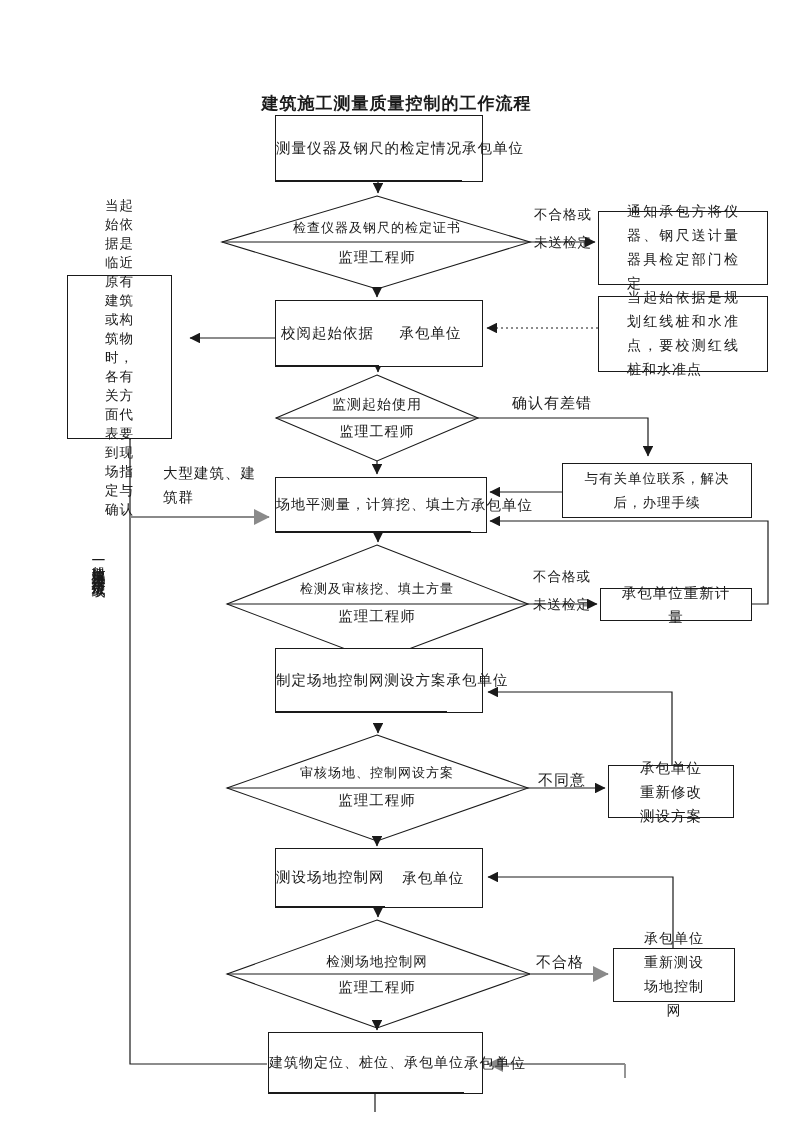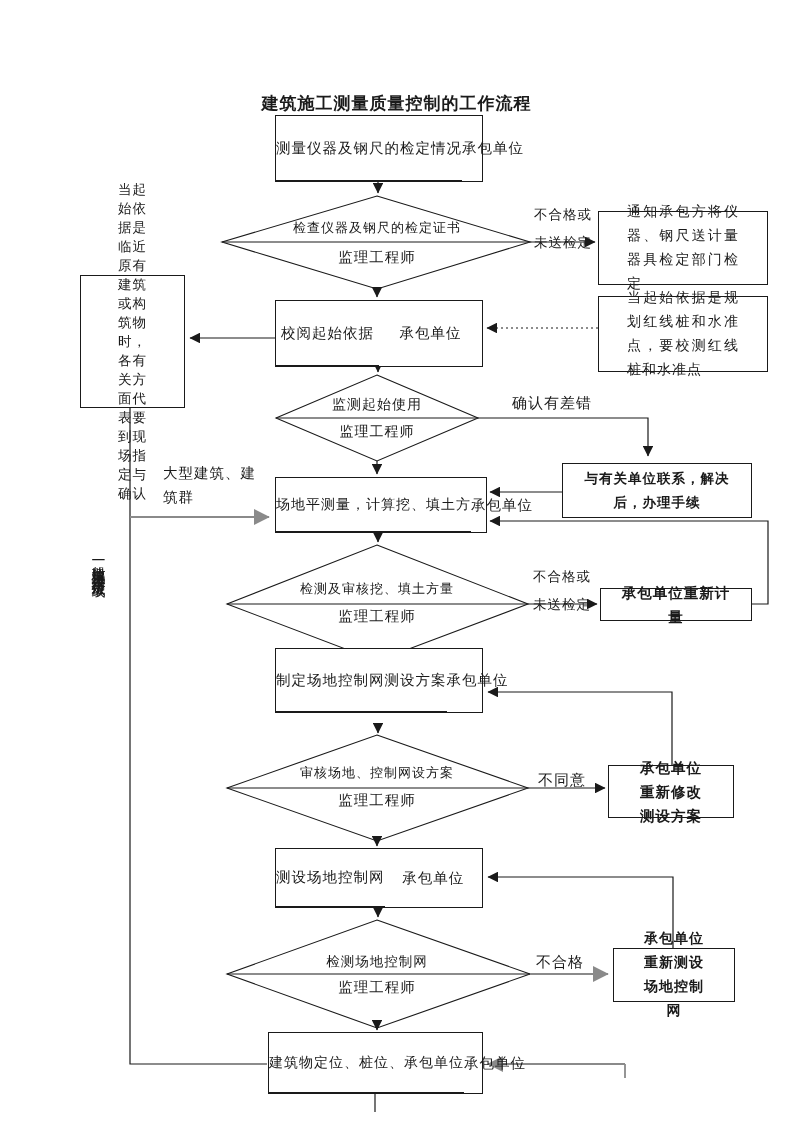--- a/index.html
+++ b/index.html
@@ -10,21 +10,21 @@
          font-size:17px;font-weight:bold;letter-spacing:1px;font-family:Liberation Serif, serif;}
   .box{position:absolute;border:1.2px solid #1a1a1a;box-sizing:border-box;
        display:flex;background:#fff;}
   .row{flex:1;display:flex;align-items:center;justify-content:center;
        font-size:14.5px;letter-spacing:1px;white-space:nowrap;}
   .r1{border-bottom:1.2px solid #1a1a1a;}
   .sbox{position:absolute;border:1.2px solid #1a1a1a;box-sizing:border-box;
         background:#fff;display:flex;align-items:center;justify-content:center;}
   .sbox p{margin:16px;font-size:14px;line-height:24px;letter-spacing:1px;}
   .jt{text-align:justify;}
-  .ct{text-align:center;font-weight:bold;}
+  .ct{text-align:center;}
   .dt{position:absolute;text-align:center;letter-spacing:1px;white-space:nowrap;}
   .lbl{position:absolute;white-space:pre-line;letter-spacing:1px;line-height:28px;}
   .vlabel{position:absolute;writing-mode:vertical-rl;text-orientation:upright;
           font-size:14px;letter-spacing:1.5px;}
 </style>
 </head>
 <body>
 
 <div id="page">
 
@@ -113,21 +113,21 @@
 
   <div class="box" style="left:268px;top:1032px;width:215px;height:62px">
     <div class="row r1" style="font-size:14px">建筑物定位、桩位、承包单位</div>
     <div class="row">承包单位</div>
   </div>
 
   <div class="sbox" style="left:598px;top:211px;width:170px;height:74px;padding:4px 12px">
     <p class="jt">通知承包方将仪器、钢尺送计量器具检定部门检定</p>
   </div>
 
-  <div class="sbox" style="left:80px;top:275px;width:105px;height:133px;padding:4px 22px">
+  <div class="sbox" style="left:67px;top:275px;width:105px;height:164px;padding:4px 22px">
     <p class="jt" style="font-size:13.5px;line-height:19px">当起始依据是临近原有建筑或构筑物时，各有关方面代表要到现场指定与确认</p>
   </div>
 
   <div class="sbox" style="left:598px;top:296px;width:170px;height:76px;padding:4px 12px">
     <p class="jt">当起始依据是规划红线桩和水准点，要校测红线桩和水准点</p>
   </div>
 
   <div class="sbox" style="left:562px;top:463px;width:190px;height:55px;padding:2px 4px">
     <p class="ct" style="font-size:13.5px">与有关单位联系，解决后，办理手续</p>
   </div>

